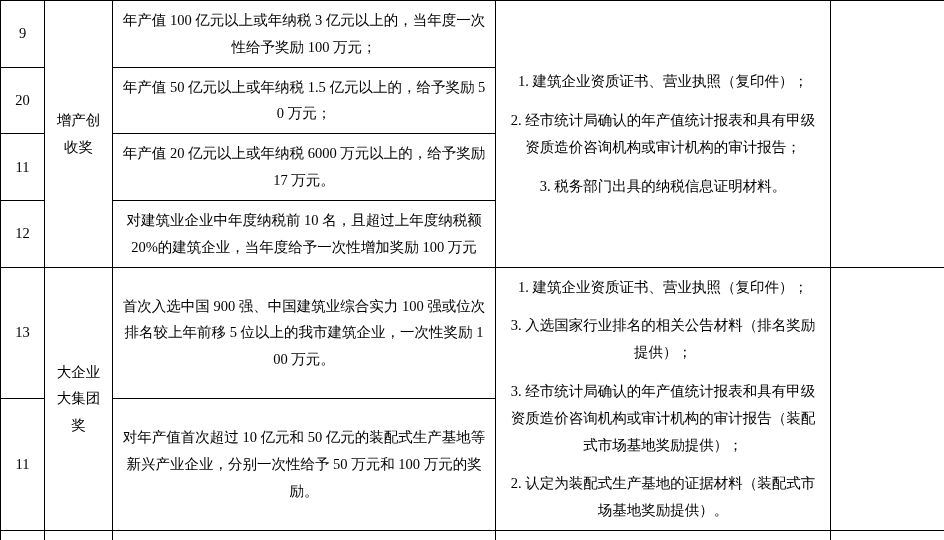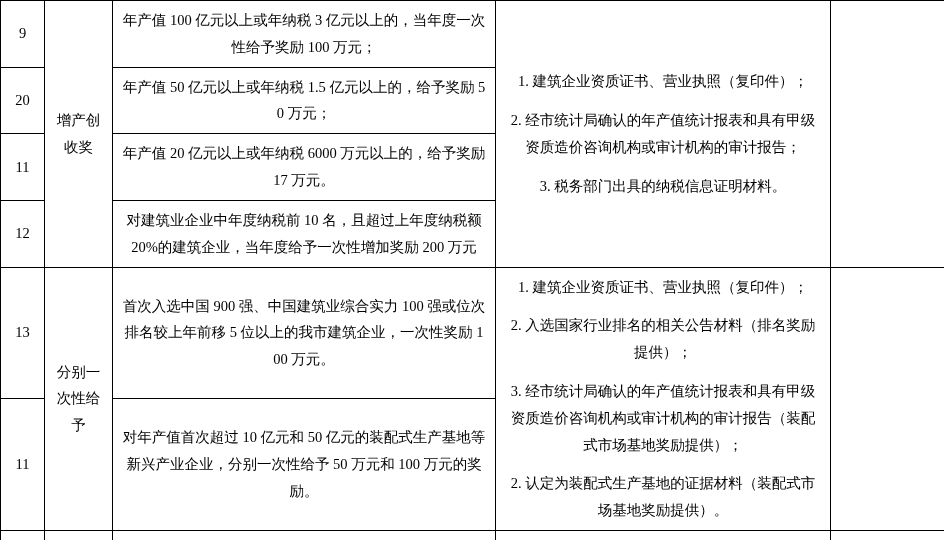--- a/index.html
+++ b/index.html
@@ -107,30 +107,30 @@
         <td class="desc">年产值 50 亿元以上或年纳税 1.5 亿元以上的，给予奖励 50 万元；</td>
       </tr>
 
       <tr>
         <td class="num">11</td>
         <td class="desc">年产值 20 亿元以上或年纳税 6000 万元以上的，给予奖励 17 万元。</td>
       </tr>
 
       <tr>
         <td class="num">12</td>
-        <td class="desc">对建筑业企业中年度纳税前 10 名，且超过上年度纳税额 20%的建筑企业，当年度给予一次性增加奖励 200 万元</td>
+        <td class="desc">对建筑业企业中年度纳税前 10 名，且超过上年度纳税额 20%的建筑企业，当年度给予一次性增加奖励 100 万元</td>
       </tr>
 
       <tr>
         <td class="num">13</td>
-        <td class="cat" rowspan="2">分别一次性给予</td>
+        <td class="cat" rowspan="2">大企业大集团奖</td>
         <td class="desc">首次入选中国 900 强、中国建筑业综合实力 100 强或位次排名较上年前移 5 位以上的我市建筑企业，一次性奖励 100 万元。</td>
         <td class="mat" rowspan="2">
           <p>1. 建筑企业资质证书、营业执照（复印件）；</p>
-          <p>2. 入选国家行业排名的相关公告材料（排名奖励提供）；</p>
+          <p>3. 入选国家行业排名的相关公告材料（排名奖励提供）；</p>
           <p>3. 经市统计局确认的年产值统计报表和具有甲级资质造价咨询机构或审计机构的审计报告（装配式市场基地奖励提供）；</p>
           <p>2. 认定为装配式生产基地的证据材料（装配式市场基地奖励提供）。</p>
         </td>
         <td class="blank" rowspan="2"></td>
       </tr>
 
       <tr>
         <td class="num">11</td>
         <td class="desc">对年产值首次超过 10 亿元和 50 亿元的装配式生产基地等新兴产业企业，分别一次性给予 50 万元和 100 万元的奖励。</td>
       </tr>

